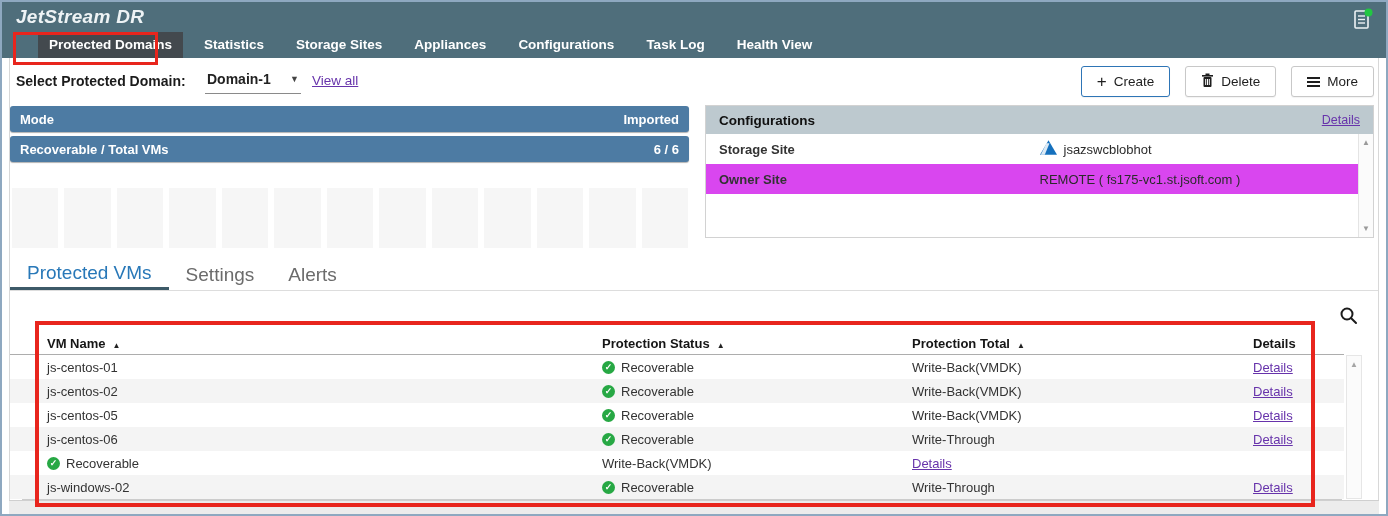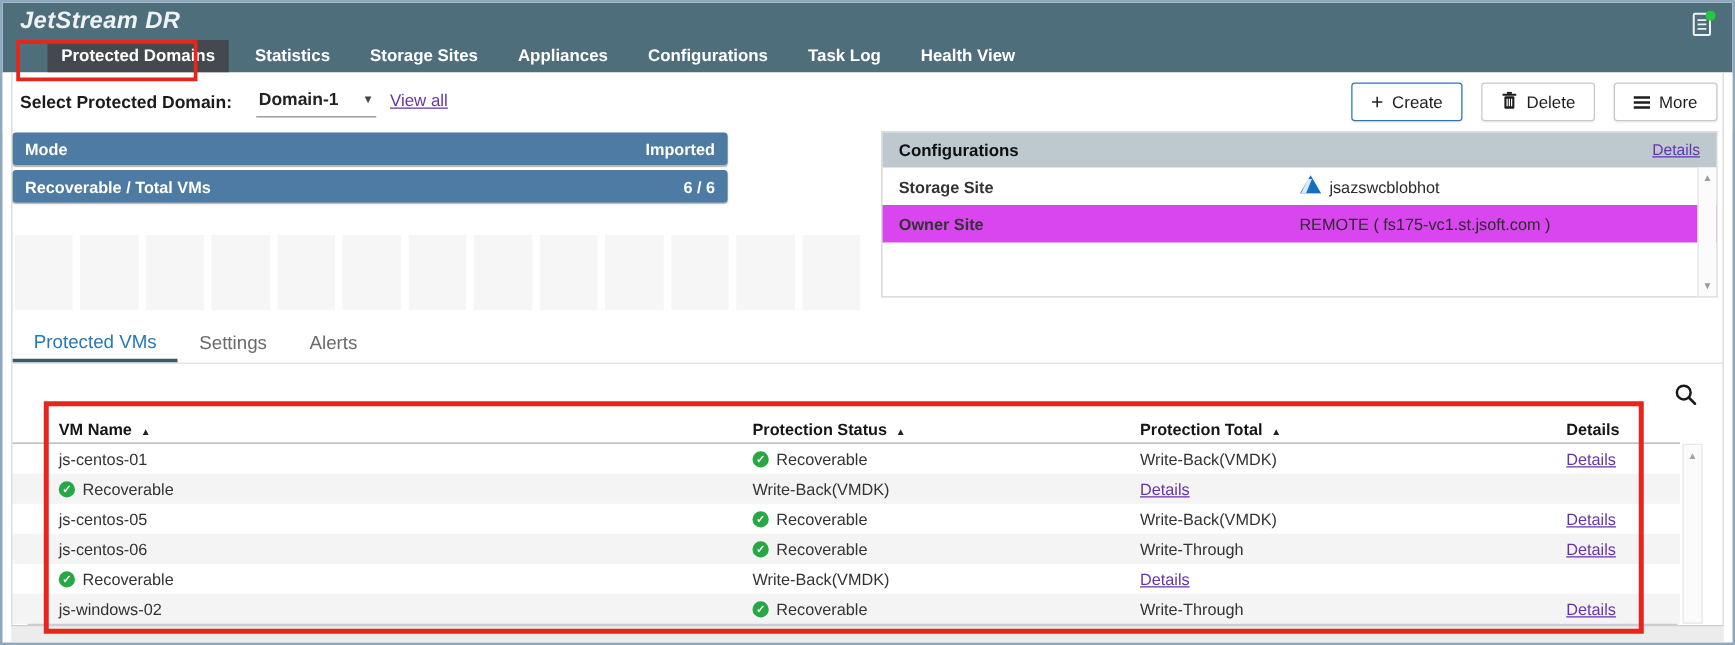--- a/index.html
+++ b/index.html
@@ -25,21 +25,21 @@
   .view-all{position:absolute;left:310px;top:15px;font-size:13.5px;color:#6733ab;text-decoration:underline;cursor:pointer;}
   .tb-buttons{position:absolute;right:12px;top:8px;display:flex;gap:15px;}
   .btn{display:flex;align-items:center;gap:7px;height:31px;padding:0 15px;background:#fff;
        border:1px solid #c8c8c8;border-radius:3px;font-size:13.5px;color:#1e1e1e;cursor:pointer;box-shadow:0 1px 1px rgba(0,0,0,.05);}
   .btn-create{border-color:#2e75b6;}
   .plus-glyph{font-size:17px;line-height:1;}
   .hamburger{display:flex;flex-direction:column;gap:2px;}
   .hamburger i{display:block;width:13px;height:2px;background:#1e1e1e;}
 
   
-  .sbar{position:absolute;left:8px;width:572px;height:26px;background:#4d7ba3;border-radius:3px;
+  .sbar{position:absolute;left:8px;width:679px;height:26px;background:#4d7ba3;border-radius:3px;
         color:#fff;font-weight:bold;font-size:13px;display:flex;justify-content:space-between;align-items:center;
         padding:12px 10px;box-sizing:border-box;box-shadow:0 1px 1px rgba(0,0,0,.3);}
   #bar-mode{top:104px;} #bar-vms{top:134px;}
 
   
   .tiles{position:absolute;left:10px;top:186px;width:676px;height:60px;display:flex;gap:6px;}
   .tile{flex:1;background:#f6f6f6;}
 
   
   .config{position:absolute;left:703px;top:103px;width:669px;height:133px;border:1px solid #d2d2d2;
@@ -51,21 +51,21 @@
   .config-row{height:30px;display:flex;align-items:center;font-size:13px;color:#2b2b2b;}
   .config-row.alt{background:#d946ef;}
   .config-label{width:50%;padding-left:13px;font-weight:bold;color:#333;box-sizing:border-box;}
   .config-value{display:flex;align-items:center;gap:7px;}
   .config-scroll{position:absolute;right:0;top:0;width:15px;height:103px;background:#fbfbfb;border-left:1px solid #e4e4e4;
                  display:flex;flex-direction:column;justify-content:space-between;align-items:center;
                  padding:4px 0;box-sizing:border-box;font-size:8px;color:#9a9a9a;cursor:pointer;}
 
   
   .tabs{position:absolute;left:8px;top:257px;display:flex;height:31px;}
-  .tab{padding:0 17px;font-size:15px;color:#6b6b6b;display:flex;align-items:center;cursor:pointer;}
+  .tab{padding:0 17px;font-size:19px;color:#6b6b6b;display:flex;align-items:center;cursor:pointer;}
   .tab.active{color:#2878b8;border-bottom:3px solid #3d5a68;}
   .tabs-divider{position:absolute;left:8px;right:8px;top:288px;border-top:1px solid #ddd;}
 
   
   .search{position:absolute;right:28px;top:304px;width:19px;height:19px;cursor:pointer;}
 
   
   .vm-table{position:absolute;left:8px;top:330px;width:1334px;}
   .thead,.trow{display:grid;grid-template-columns:555px 310px 341px 1fr;padding-left:37px;align-items:center;}
   .thead{height:22px;font-size:13px;font-weight:bold;color:#151515;border-bottom:1px solid #adadad;}
@@ -247,20 +247,21 @@
       <div>js-centos-01</div>
       <div class="status-cell">
         <span class="check">✓</span>
         <span>Recoverable</span>
       </div>
       <div>Write-Back(VMDK)</div>
       <div><a class="details-link">Details</a></div>
     </div>
 
     <div class="trow alt">
+      <div>js-centos-02</div>
       <div class="status-cell">
         <span class="check">✓</span>
         <span>Recoverable</span>
       </div>
       <div>Write-Back(VMDK)</div>
       <div><a class="details-link">Details</a></div>
     </div>
 
     <div class="trow">
       <div>js-centos-05</div>

